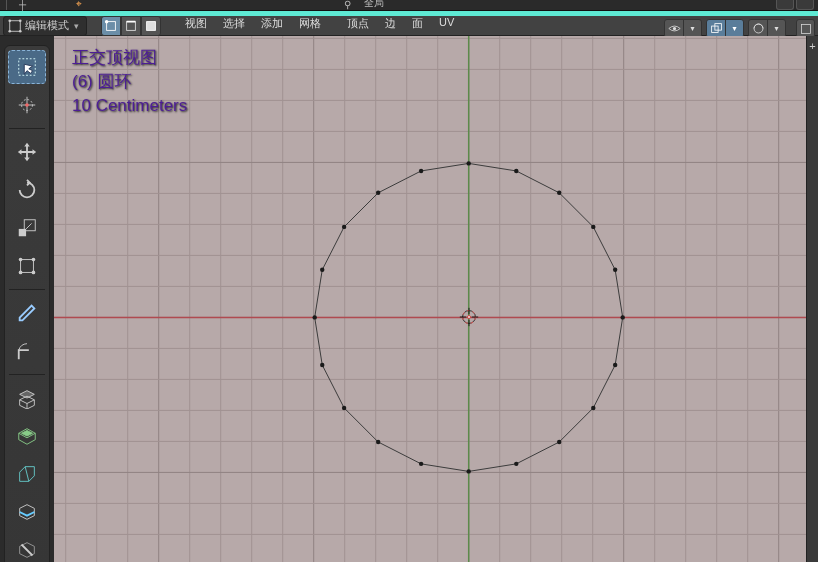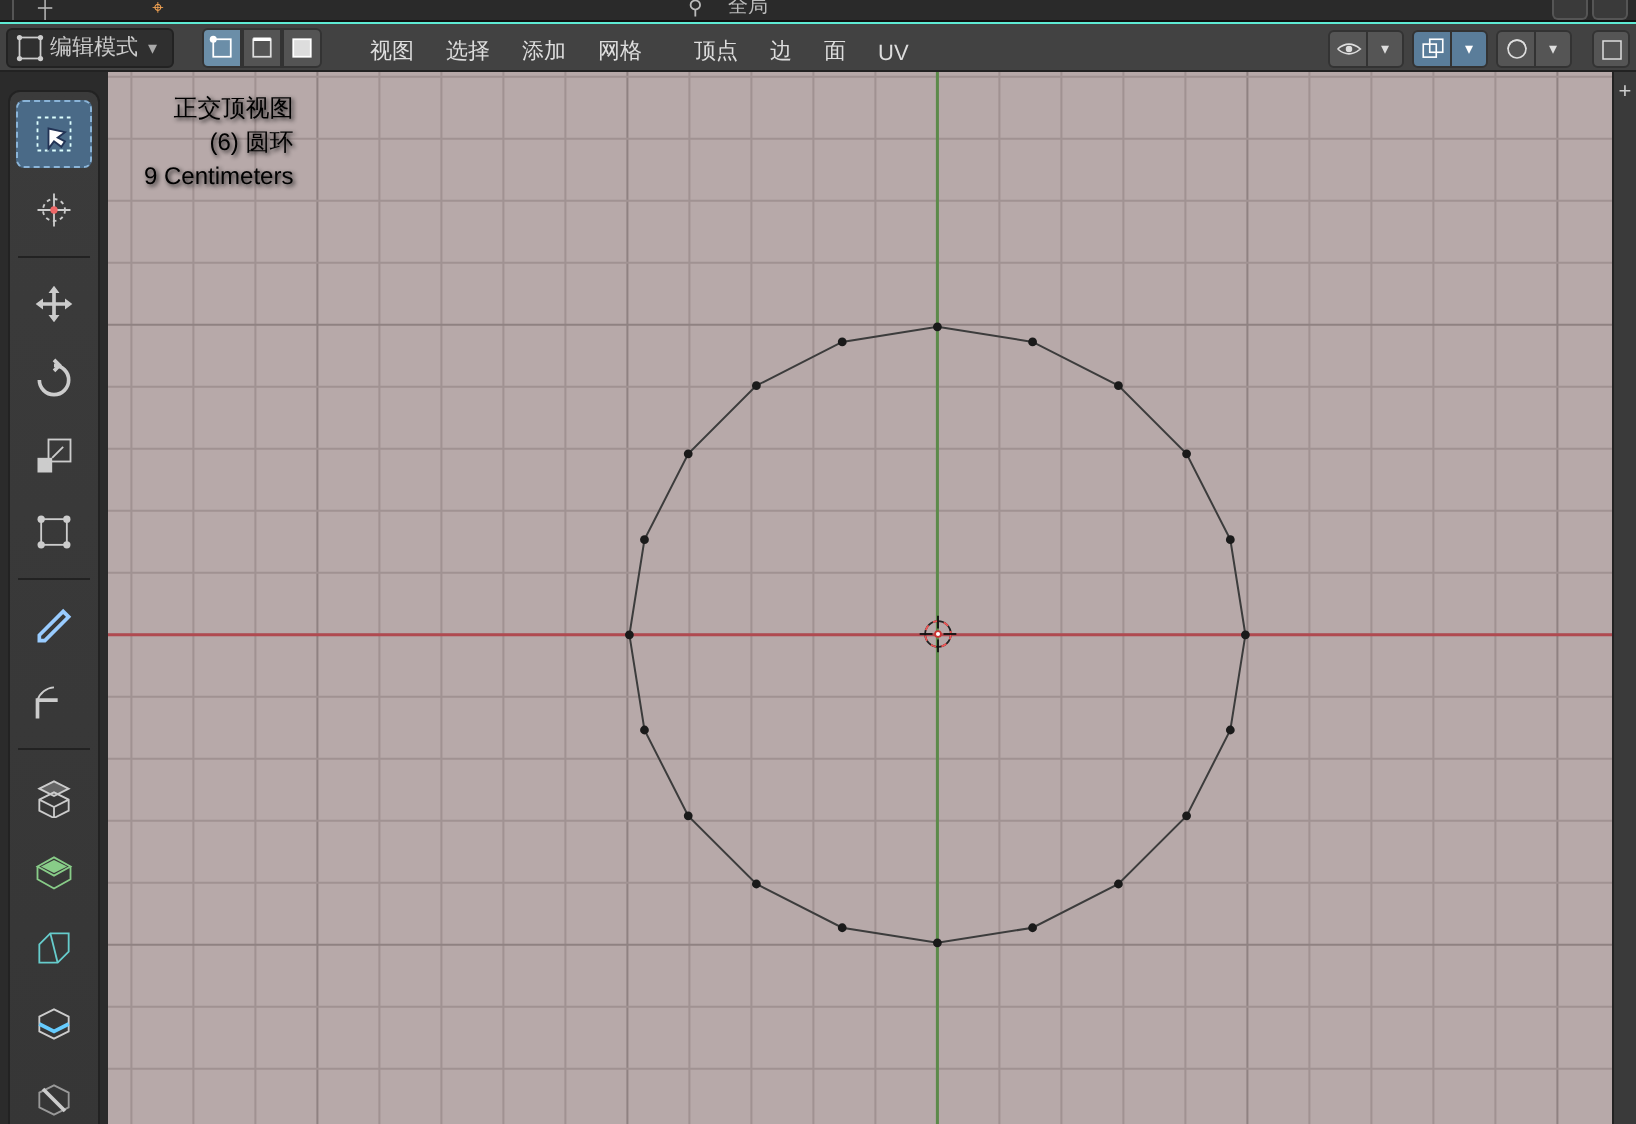--- a/index.html
+++ b/index.html
@@ -34,21 +34,21 @@
   .topstrip .tinybox {
     width: 18px; height: 10px;
     background: #3a3a3a; border: 1px solid #555; border-top:none;
     border-radius: 0 0 3px 3px;
   }
 
   
   .toolbar {
     position: absolute; top: 11px; left: 0; right: 0; height: 25px;
     background: #424242;
-    border-top: 1px solid #5eead4;
+    border-top: 5px solid #5eead4;
     border-bottom: 1px solid #222;
     display: flex; align-items: center;
     padding: 0 3px;
     gap: 4px;
   }
   .modeselect {
     height: 20px;
     background: #2f2f2f;
     border: 1px solid #222;
     border-radius: 3px;
@@ -66,21 +66,21 @@
     display: flex; align-items: center; justify-content: center;
     cursor: pointer;
   }
   .tgrp .sm:first-child { border-radius: 3px 0 0 3px; }
   .tgrp .sm:last-child  { border-radius: 0 3px 3px 0; }
   .tgrp .sm.active { background: #6b8ea8; }
   .menubtn {
     height: 19px;
     padding: 0 6px;
     border-radius: 3px;
-    display: flex; align-items: flex-end;
+    display: flex; align-items: flex-start;
     color: #ddd;
     cursor: pointer;
   }
   .toolbar-right {
     position: absolute; right: 3px; top: 3px;
     display: flex; gap: 4px; align-items: center;
   }
   .pill {
     height: 19px; display: flex; align-items: center;
     background: #555; border-radius: 3px; border:1px solid #333;
@@ -133,26 +133,25 @@
   }
   .grid line.minor { stroke: #a09292; stroke-width:1; }
   .grid line.major { stroke: #8f8282; stroke-width:1; }
   .axis-x { stroke: #b04a50; stroke-width: 1.5; }
   .axis-y { stroke: #5c8a4a; stroke-width: 1.5; }
   .circle-path { fill: none; stroke: #3c3c3c; stroke-width: 1; }
   .vtx { fill: #1a1a1a; }
 
   .overlay-text {
     position: absolute; top: 10px; left: 18px;
-    color: #000000; font-size: 12px;
+    color: #4c1d95; font-size: 17px;
     text-shadow: 1px 1px 2px rgba(20,20,20,0.9);
     font-weight: 500;
     pointer-events:none;
     line-height: 1.4;
-    text-align: right;
   }
 
   .rightbar {
     position: absolute; right: 0; top: 36px; bottom: 0; width: 12px;
     background: #3a3a3a;
     border-left: 1px solid #222;
   }
   .rightbar .plus {
     width:10px; height:14px; margin:3px auto;
     color:#ccc; text-align:center; font-size:11px; line-height:14px;
@@ -443,21 +442,21 @@
       <circle cx="260.7" cy="281.41" r="2.2" class="vtx"></circle>
       <circle cx="268.2372964905463" cy="233.82138286625815" r="2.2" class="vtx"></circle>
       <circle cx="290.11138286625805" cy="190.89107114695918" r="2.2" class="vtx"></circle>
       <circle cx="324.1810711469591" cy="156.82138286625815" r="2.2" class="vtx"></circle>
       <circle cx="367.11138286625805" cy="134.9472964905464" r="2.2" class="vtx"></circle>
     </svg>
 
   <div class="overlay-text">
     <div>正交顶视图</div>
     <div>(6) 圆环</div>
-    <div>9 Centimeters</div>
+    <div>10 Centimeters</div>
   </div>
 
   <svg class="cursor3d" id="cursor3d" viewBox="0 0 24 24" style="left: 414.7px; top: 281.41px;">
     <circle cx="12" cy="12" r="7" fill="none" stroke="#222" stroke-width="1"></circle>
     <circle cx="12" cy="12" r="7" fill="none" stroke="#e55" stroke-width="1" stroke-dasharray="3 3"></circle>
     <line x1="12" y1="2" x2="12" y2="9" stroke="#111"></line>
     <line x1="12" y1="15" x2="12" y2="22" stroke="#111"></line>
     <line x1="2" y1="12" x2="9" y2="12" stroke="#111"></line>
     <line x1="15" y1="12" x2="22" y2="12" stroke="#111"></line>
     <circle cx="12" cy="12" r="1.6" fill="#fff" stroke="#c33"></circle>

